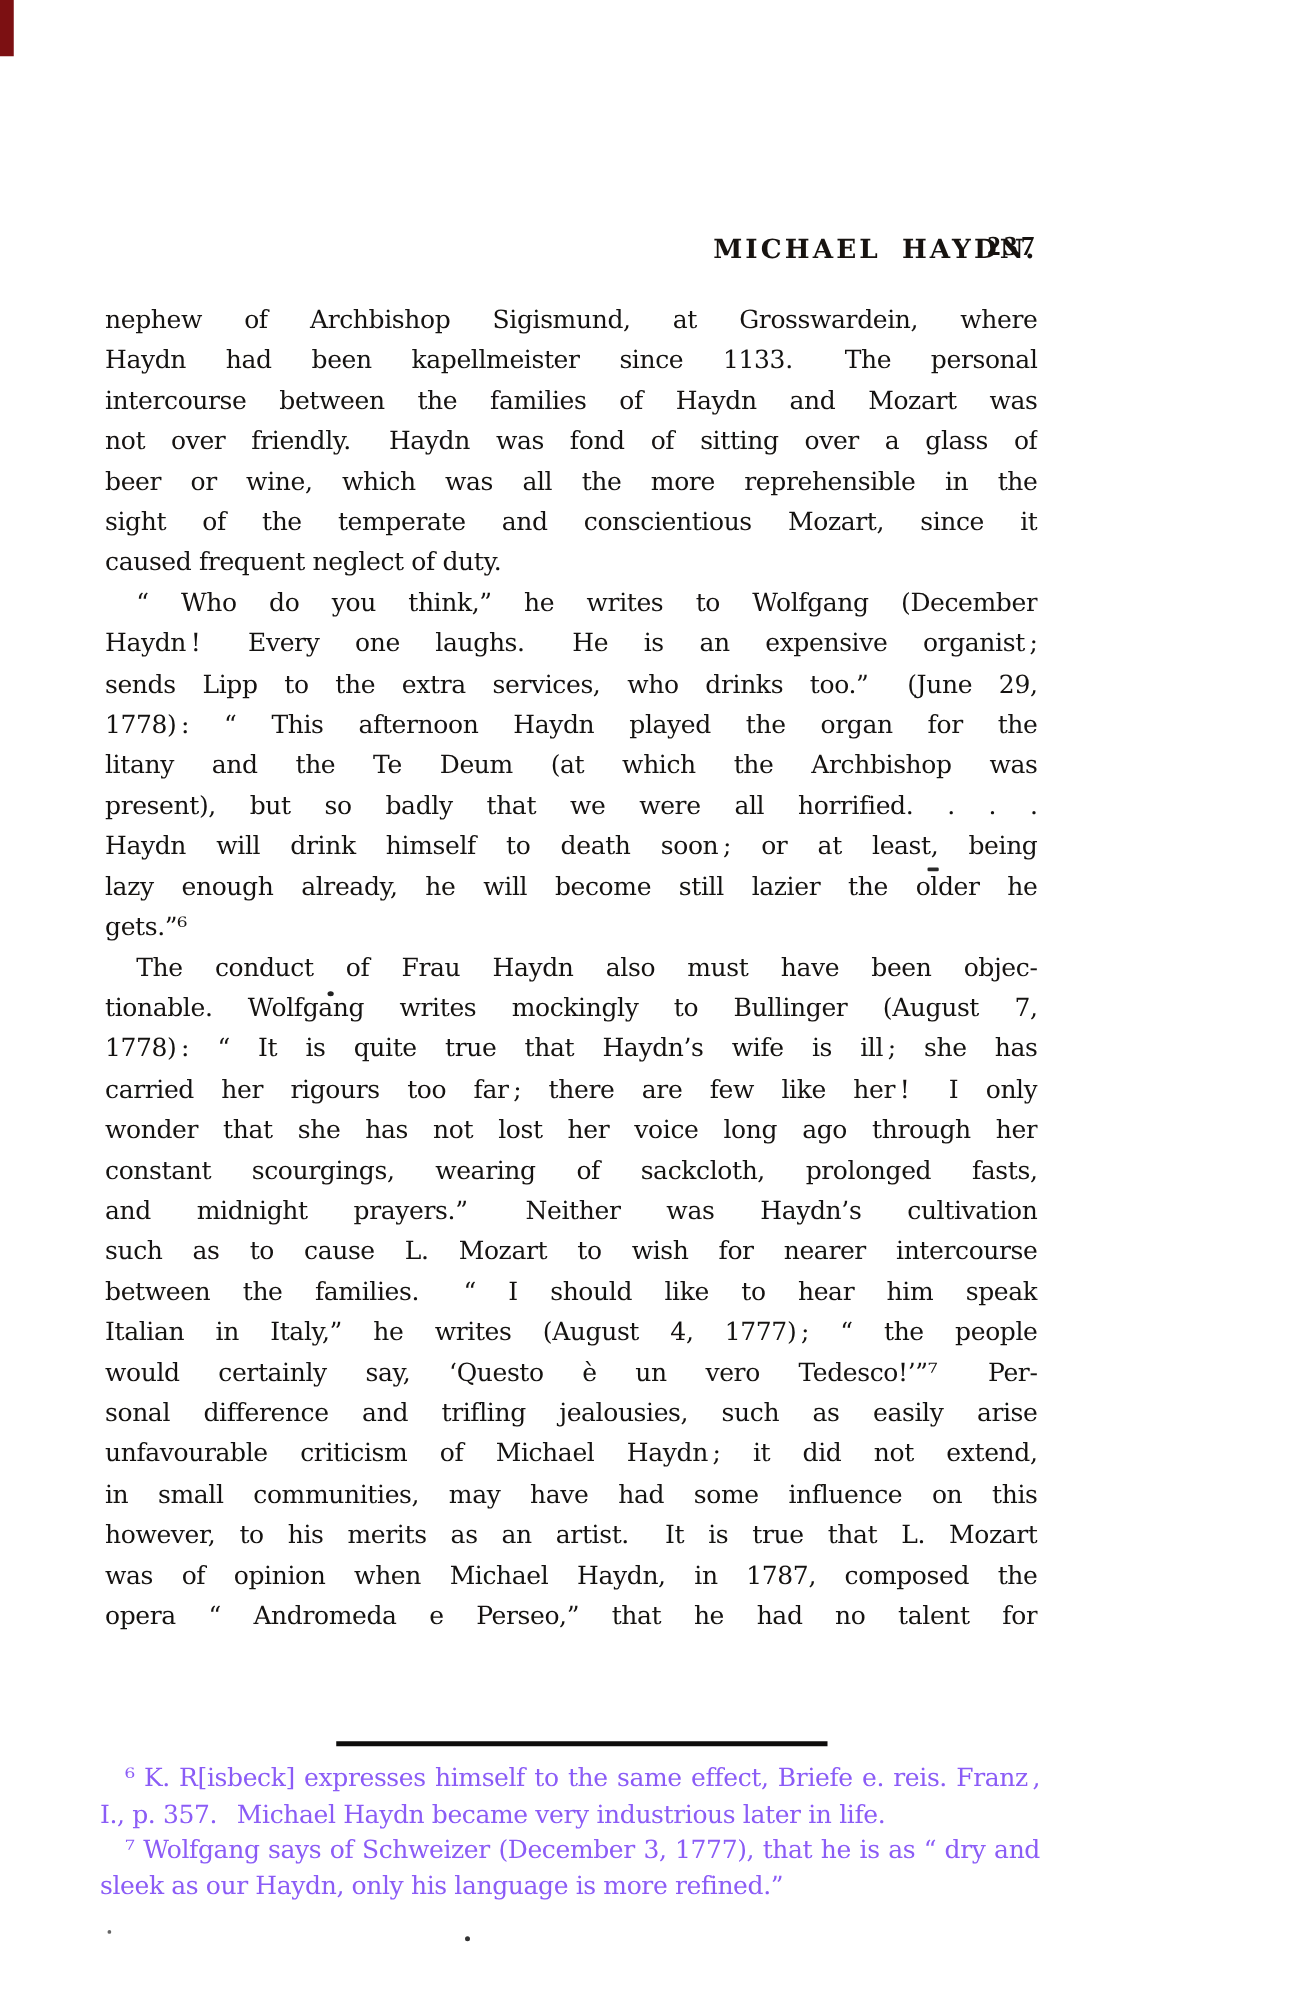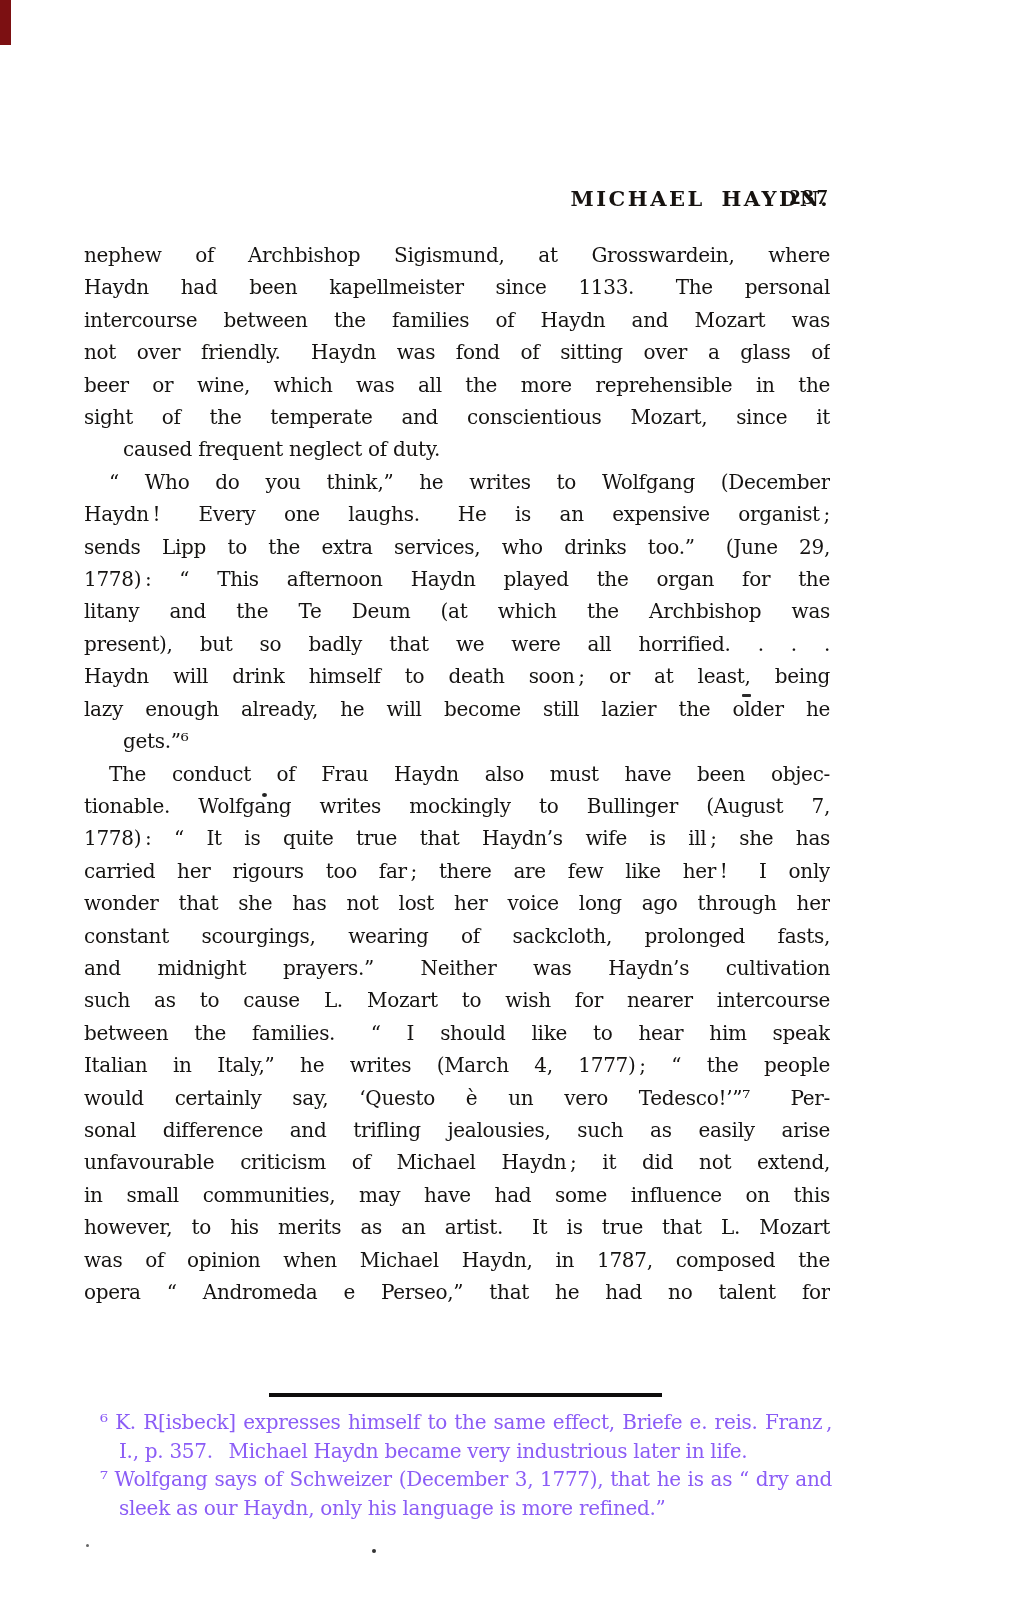--- a/index.html
+++ b/index.html
@@ -44,21 +44,21 @@
     color: #151311;
   }
   .para { margin: 0; }
   .para.indent .line:first-child { text-indent: 25px; }
   .line {
     text-align: justify;
     text-align-last: justify;
     overflow: hidden; white-space: nowrap;
   }
   .line { white-space: normal; }
-  .line.left { text-align-last: left; margin-left: 39px; }
+  .line.left { text-align-last: left; }
   
   .footnote-rule {
     position: absolute; left: 269px; top: 1393px;
     width: 393px; height: 4px;
     background: #0e0d0c;
   }
   
   .footnotes {
     position: absolute; top: 1408px; left: 80px; width: 752px;
     font-size: 20px; line-height: 28.5px;
@@ -109,21 +109,21 @@
       <div class="para indent">
         <div class="line">The conduct of Frau Haydn also must have been objec-</div>
         <div class="line">tionable. Wolfgang writes mockingly to Bullinger (August 7,</div>
         <div class="line">1778) : “ It is quite true that Haydn’s wife is ill ; she has</div>
         <div class="line">carried her rigours too far ; there are few like her !  I only</div>
         <div class="line">wonder that she has not lost her voice long ago through her</div>
         <div class="line">constant scourgings, wearing of sackcloth, prolonged fasts,</div>
         <div class="line">and midnight prayers.”  Neither was Haydn’s cultivation</div>
         <div class="line">such as to cause L. Mozart to wish for nearer intercourse</div>
         <div class="line">between the families.  “ I should like to hear him speak</div>
-        <div class="line">Italian in Italy,” he writes (March 4, 1777) ; “ the people</div>
+        <div class="line">Italian in Italy,” he writes (August 4, 1777) ; “ the people</div>
         <div class="line">would certainly say, ‘Questo è un vero Tedesco!’”⁷  Per-</div>
         <div class="line">sonal difference and trifling jealousies, such as easily arise</div>
         <div class="line">unfavourable criticism of Michael Haydn ; it did not extend,</div>
         <div class="line">in small communities, may have had some influence on this</div>
         <div class="line">however, to his merits as an artist.  It is true that L. Mozart</div>
         <div class="line">was of opinion when Michael Haydn, in 1787, composed the</div>
         <div class="line">opera “ Andromeda e Perseo,” that he had no talent for</div>
       </div>
     </div>
 

